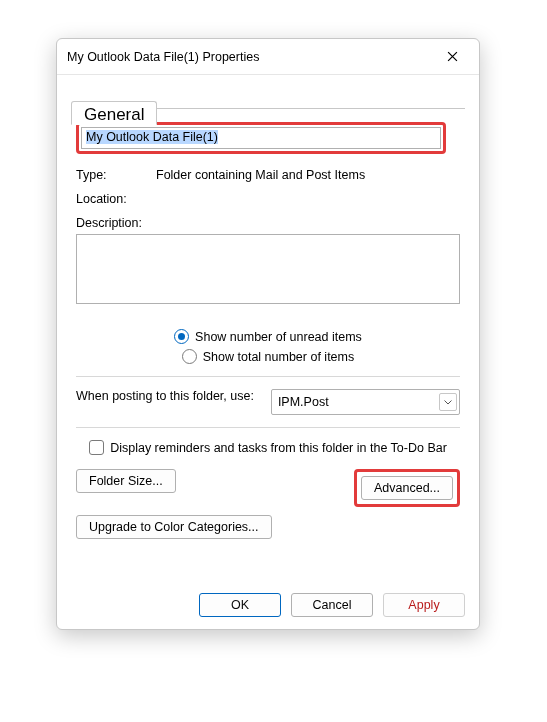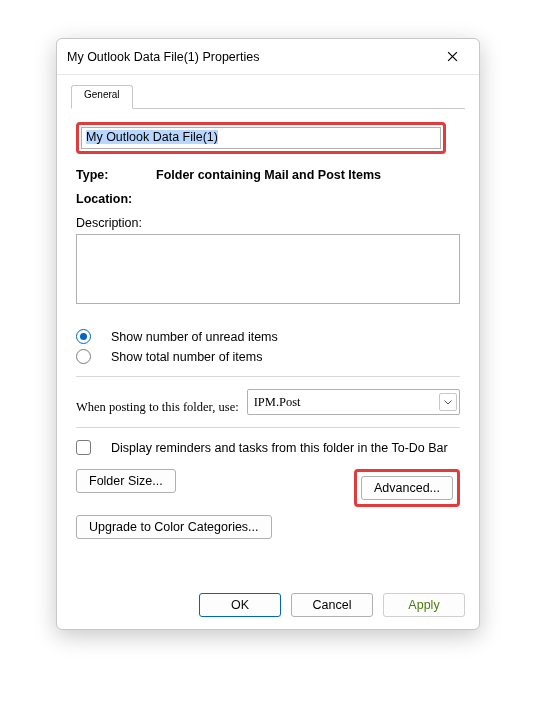--- a/index.html
+++ b/index.html
@@ -52,29 +52,29 @@
     display: flex;
     flex-direction: column;
   }
   .tabstrip {
     height: 24px;
     position: relative;
     border-bottom: 1px solid #c7c7c7;
   }
   .tab {
     position: absolute;
-    top: 0;
+    top: 16px;
     left: 0;
     height: 24px;
     padding: 3px 12px 0 12px;
     border: 1px solid #c7c7c7;
     border-bottom: 1px solid #fff;
     border-radius: 3px 3px 0 0;
     background: #fff;
-    font-size: 10px;
+    font-size: 17px;
     cursor: pointer;
   }
   .tabpage {
     border: 1px solid transparent;
     padding: 12px 4px 0 4px;
     flex: 1;
   }
   .name-block {
     border: 3px solid #e23b3b;
     border-radius: 4px;
@@ -90,40 +90,40 @@
     font-family: inherit;
     font-size: 12.5px;
     background: #fff;
   }
   .name-input .sel {
     background: #b8d7ff;
   }
   .row {
     display: flex;
     margin-bottom: 10px;
-    font-weight: bold;
   }
   .row .lbl { width: 80px; }
   .row .val { flex: 1; }
   .desc-lbl { margin-top: 6px; margin-bottom: 4px; }
   .description {
     width: 100%;
     height: 70px;
     border: 1px solid #b0b0b0;
     resize: none;
     font-family: inherit;
     font-size: 12.5px;
     padding: 2px 4px;
   }
   .spacer18 { height: 22px; }
   .radio-row, .check-row {
     display: flex;
     align-items: center;
-    gap: 20px;
+    gap: 6px;
     margin-bottom: 5px;
+    justify-content: center;
   }
   .radio {
     width: 15px; height: 15px;
     border: 1px solid #7a7a7a;
     border-radius: 50%;
     position: relative;
     background: #fff;
   }
   .radio.checked {
     border-color: #0067c0;
@@ -142,23 +142,22 @@
     border-radius: 3px;
     background: #fff;
   }
   .sep {
     height: 1px;
     background: #d8d8d8;
     margin: 12px 0;
   }
   .posting-row {
     display: flex;
-    align-items: flex-end;
-    gap: 8px;
-    font-family: Liberation Serif, serif;
+    align-items: flex-start;
+    gap: 17px;
   }
   .combo {
     flex: 1;
     height: 26px;
     border: 1px solid #b0b0b0;
     border-radius: 2px;
     display: flex;
     align-items: center;
     padding: 0 2px 0 6px;
     background: #fff;
@@ -202,21 +201,21 @@
     justify-content: flex-end;
     gap: 10px;
     padding: 10px 14px 12px 14px;
   }
   .footer .btn { width: 82px; justify-content: center; }
   .btn.default {
     border-color: #0067c0;
     color: #0a0a0a;
   }
   .btn.disabled {
-    color: #4d7c0f;
+    color: #b91c1c;
     border-color: #d0d0d0;
     cursor: default;
   }
 </style>
 </head>
 <body>
 
 <div class="dialog">
 
   <div class="titlebar">

